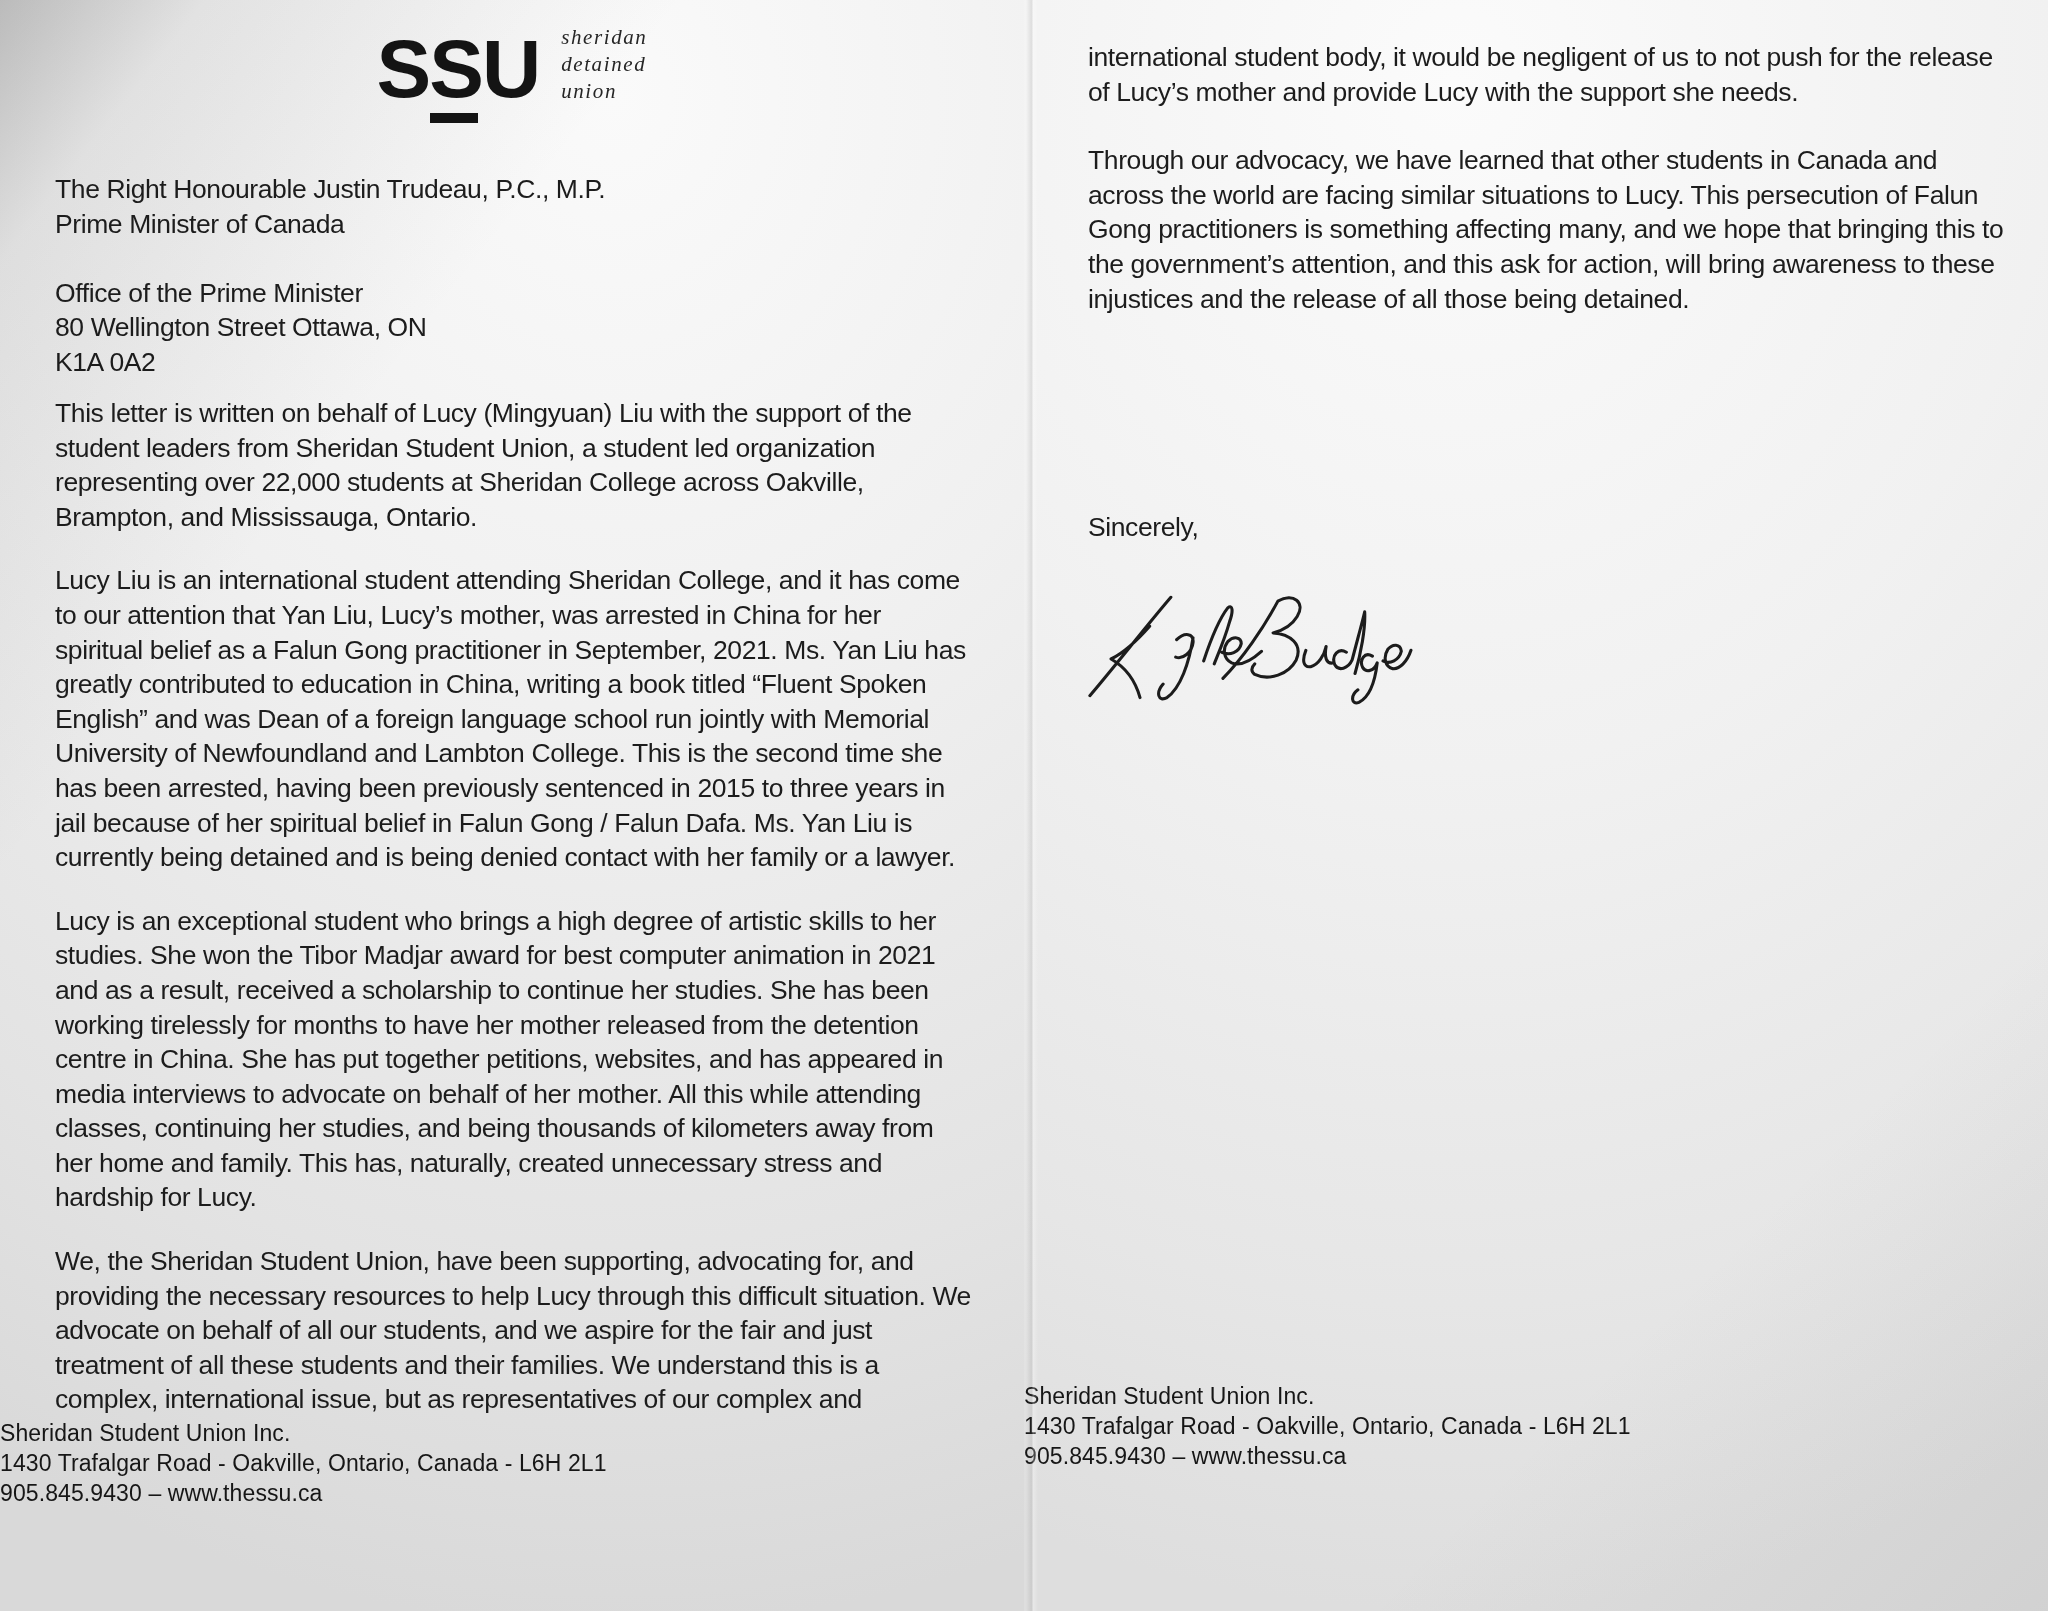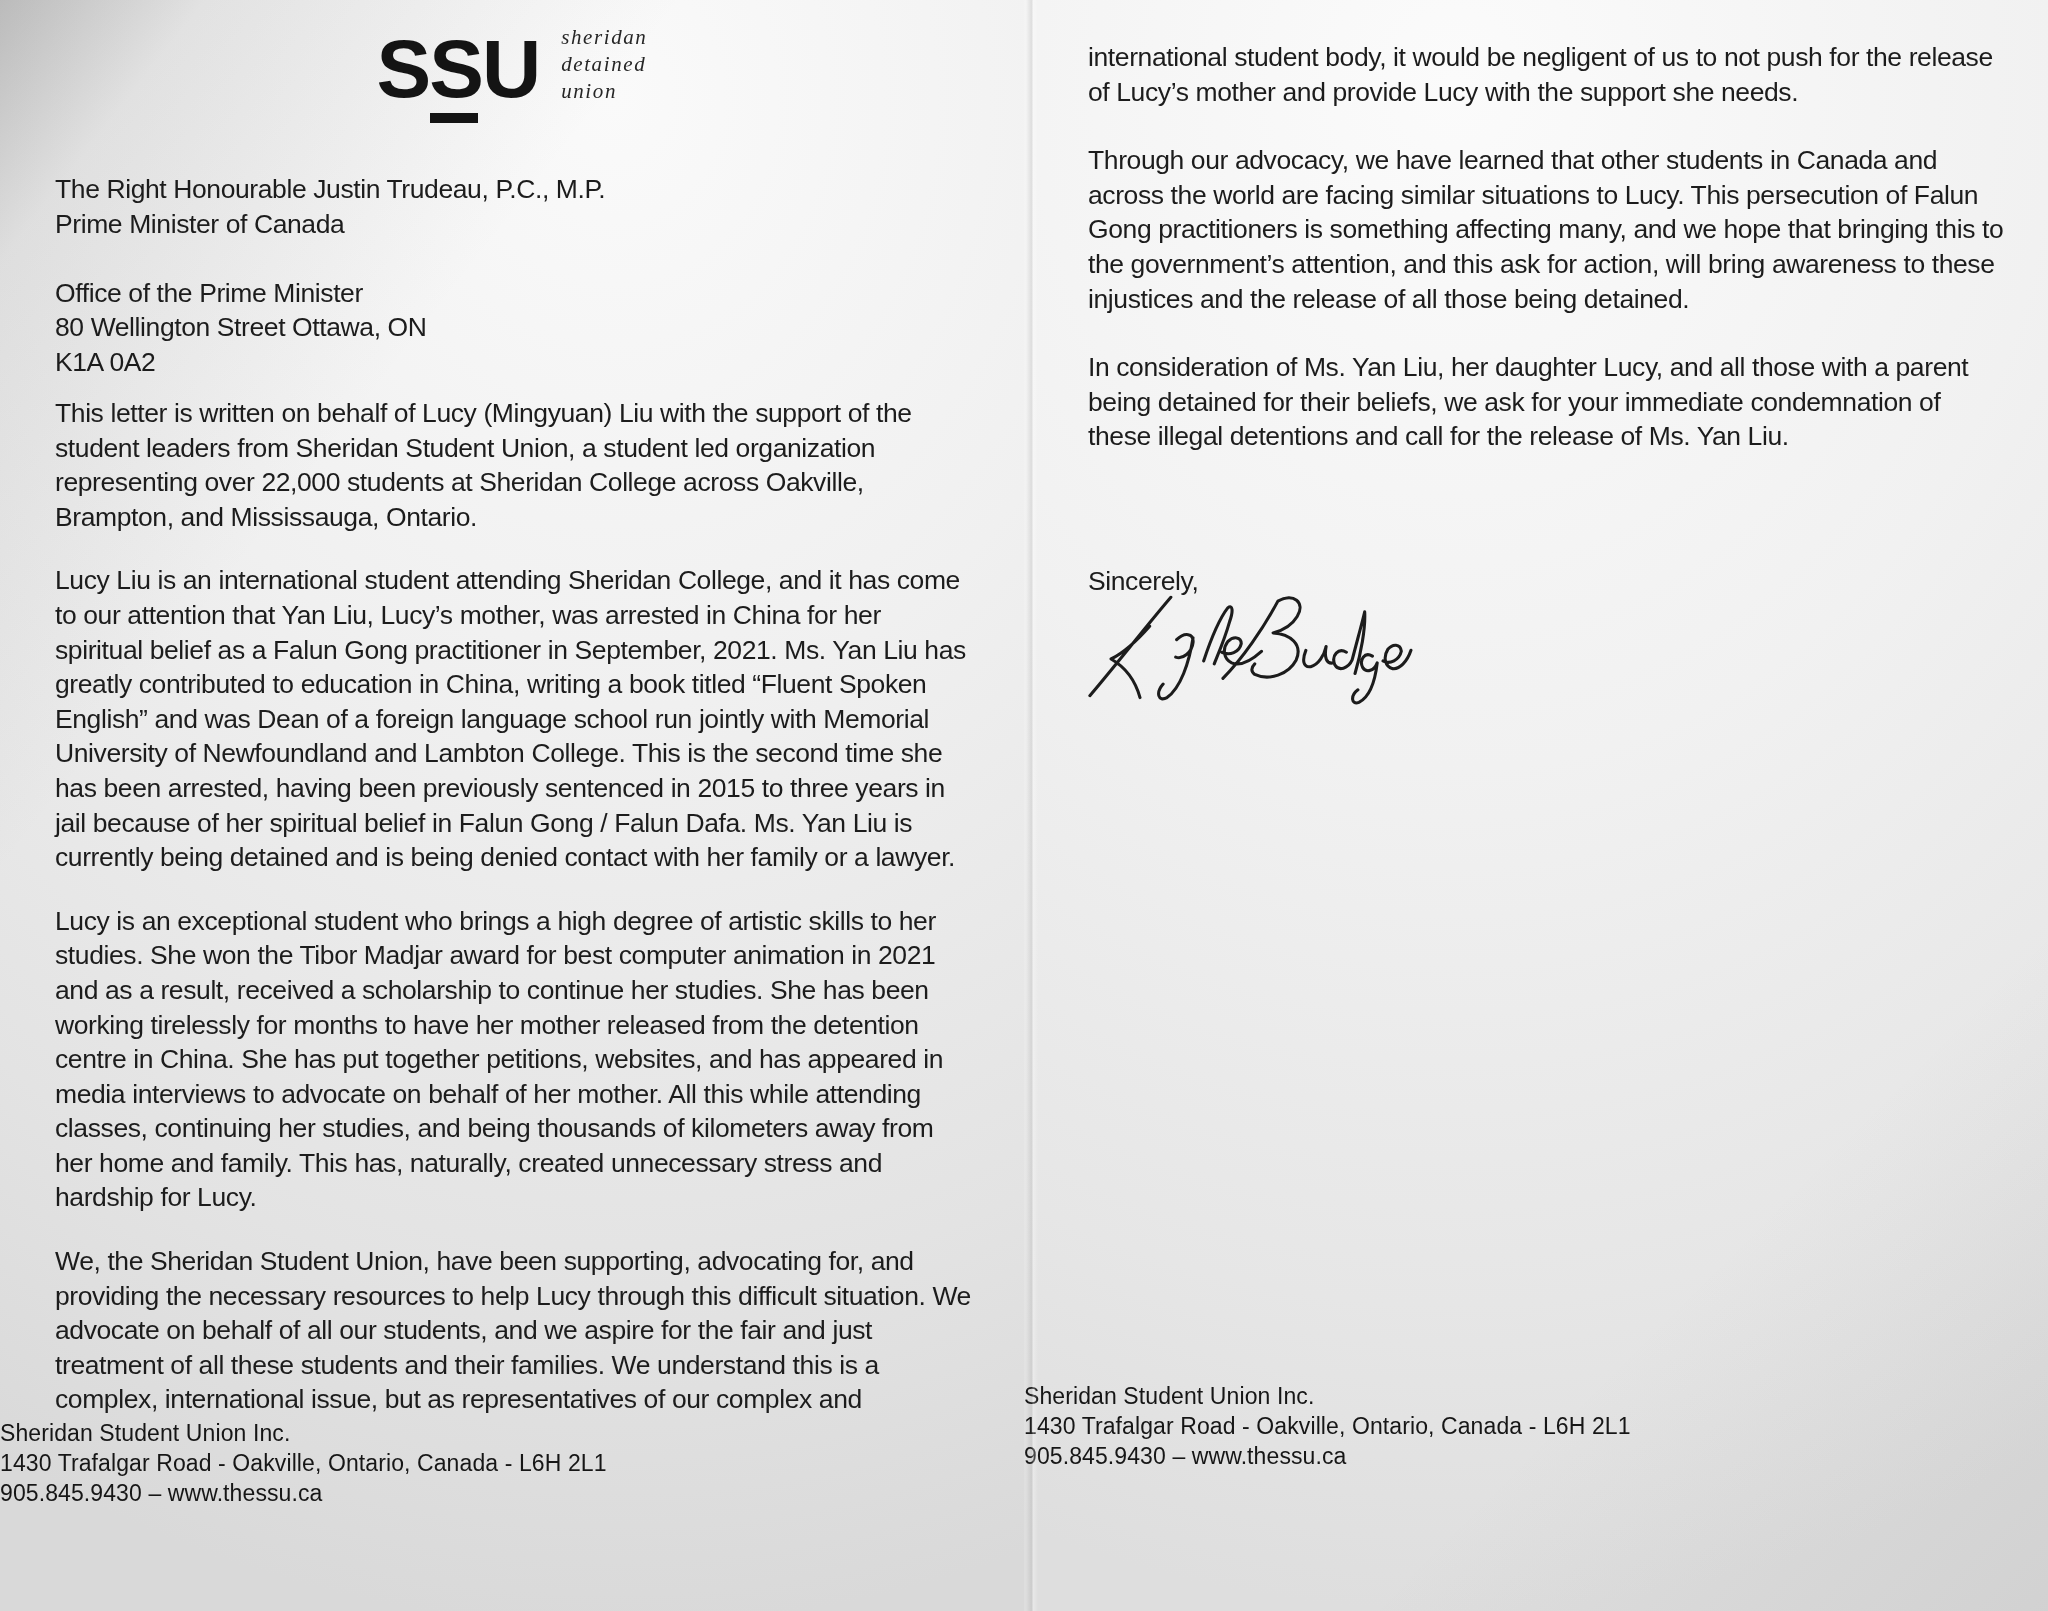--- a/index.html
+++ b/index.html
@@ -40,21 +40,21 @@
   }
   .logo-wordmark span{display:block;}
 
   
   .body-text{font-size:26.5px;line-height:34.6px;letter-spacing:-0.4px;color:#1c1c1c;}
   .address{position:absolute;top:172px;left:55px;}
   .letter-body-left{position:absolute;top:396px;left:55px;width:960px;}
   .letter-body-left .para{margin:0 0 29px 0;}
   .letter-body-right{position:absolute;top:40px;left:64px;width:952px;}
   .letter-body-right .para{margin:0 0 34px 0;}
-  .closing{position:absolute;top:564px;left:64px;}
+  .closing{position:absolute;top:510px;left:64px;}
   .signature{position:absolute;top:578px;left:58px;}
   .signoff{position:absolute;top:724px;left:64px;}
 
   .footer{
     position:absolute;left:0;width:100%;
     font-size:23px;line-height:30px;letter-spacing:0.1px;color:#161616;
   }
   .footer-left{top:1418px;}
   .footer-right{top:1381px;}
 </style>
@@ -91,21 +91,20 @@
     </div>
 
     <div class="footer footer-left">Sheridan Student Union Inc.<br>1430 Trafalgar Road - Oakville, Ontario, Canada - L6H 2L1<br>905.845.9430 – www.thessu.ca</div>
   </div>
 
   <div class="page page-right">
 
     <div class="letter-body-right body-text">
       <div class="para">international student body, it would be negligent of us to not push for the release<br>of Lucy’s mother and provide Lucy with the support she needs.</div>
       <div class="para">Through our advocacy, we have learned that other students in Canada and<br>across the world are facing similar situations to Lucy. This persecution of Falun<br>Gong practitioners is something affecting many, and we hope that bringing this to<br>the government’s attention, and this ask for action, will bring awareness to these<br>injustices and the release of all those being detained.</div>
-      <div class="para">In consideration of Ms. Yan Liu, her daughter Lucy, and all those with a parent<br>being detained for their beliefs, we ask for your immediate condemnation of<br>these illegal detentions and call for the release of Ms. Yan Liu.</div>
     </div>
 
     <div class="closing body-text">Sincerely,</div>
 
     <div class="signature">
       <svg width="332" height="135" viewBox="0 0 344 140">
         <path fill="none" stroke="#1c1c1c" stroke-width="3.2" stroke-linecap="round" stroke-linejoin="round" d="
           M8,122 C32,94 68,48 92,20
           M70,50 C56,66 42,78 30,84 C44,92 55,106 60,124
           M98,64 C106,56 116,57 115,67 C114,77 104,85 97,82

